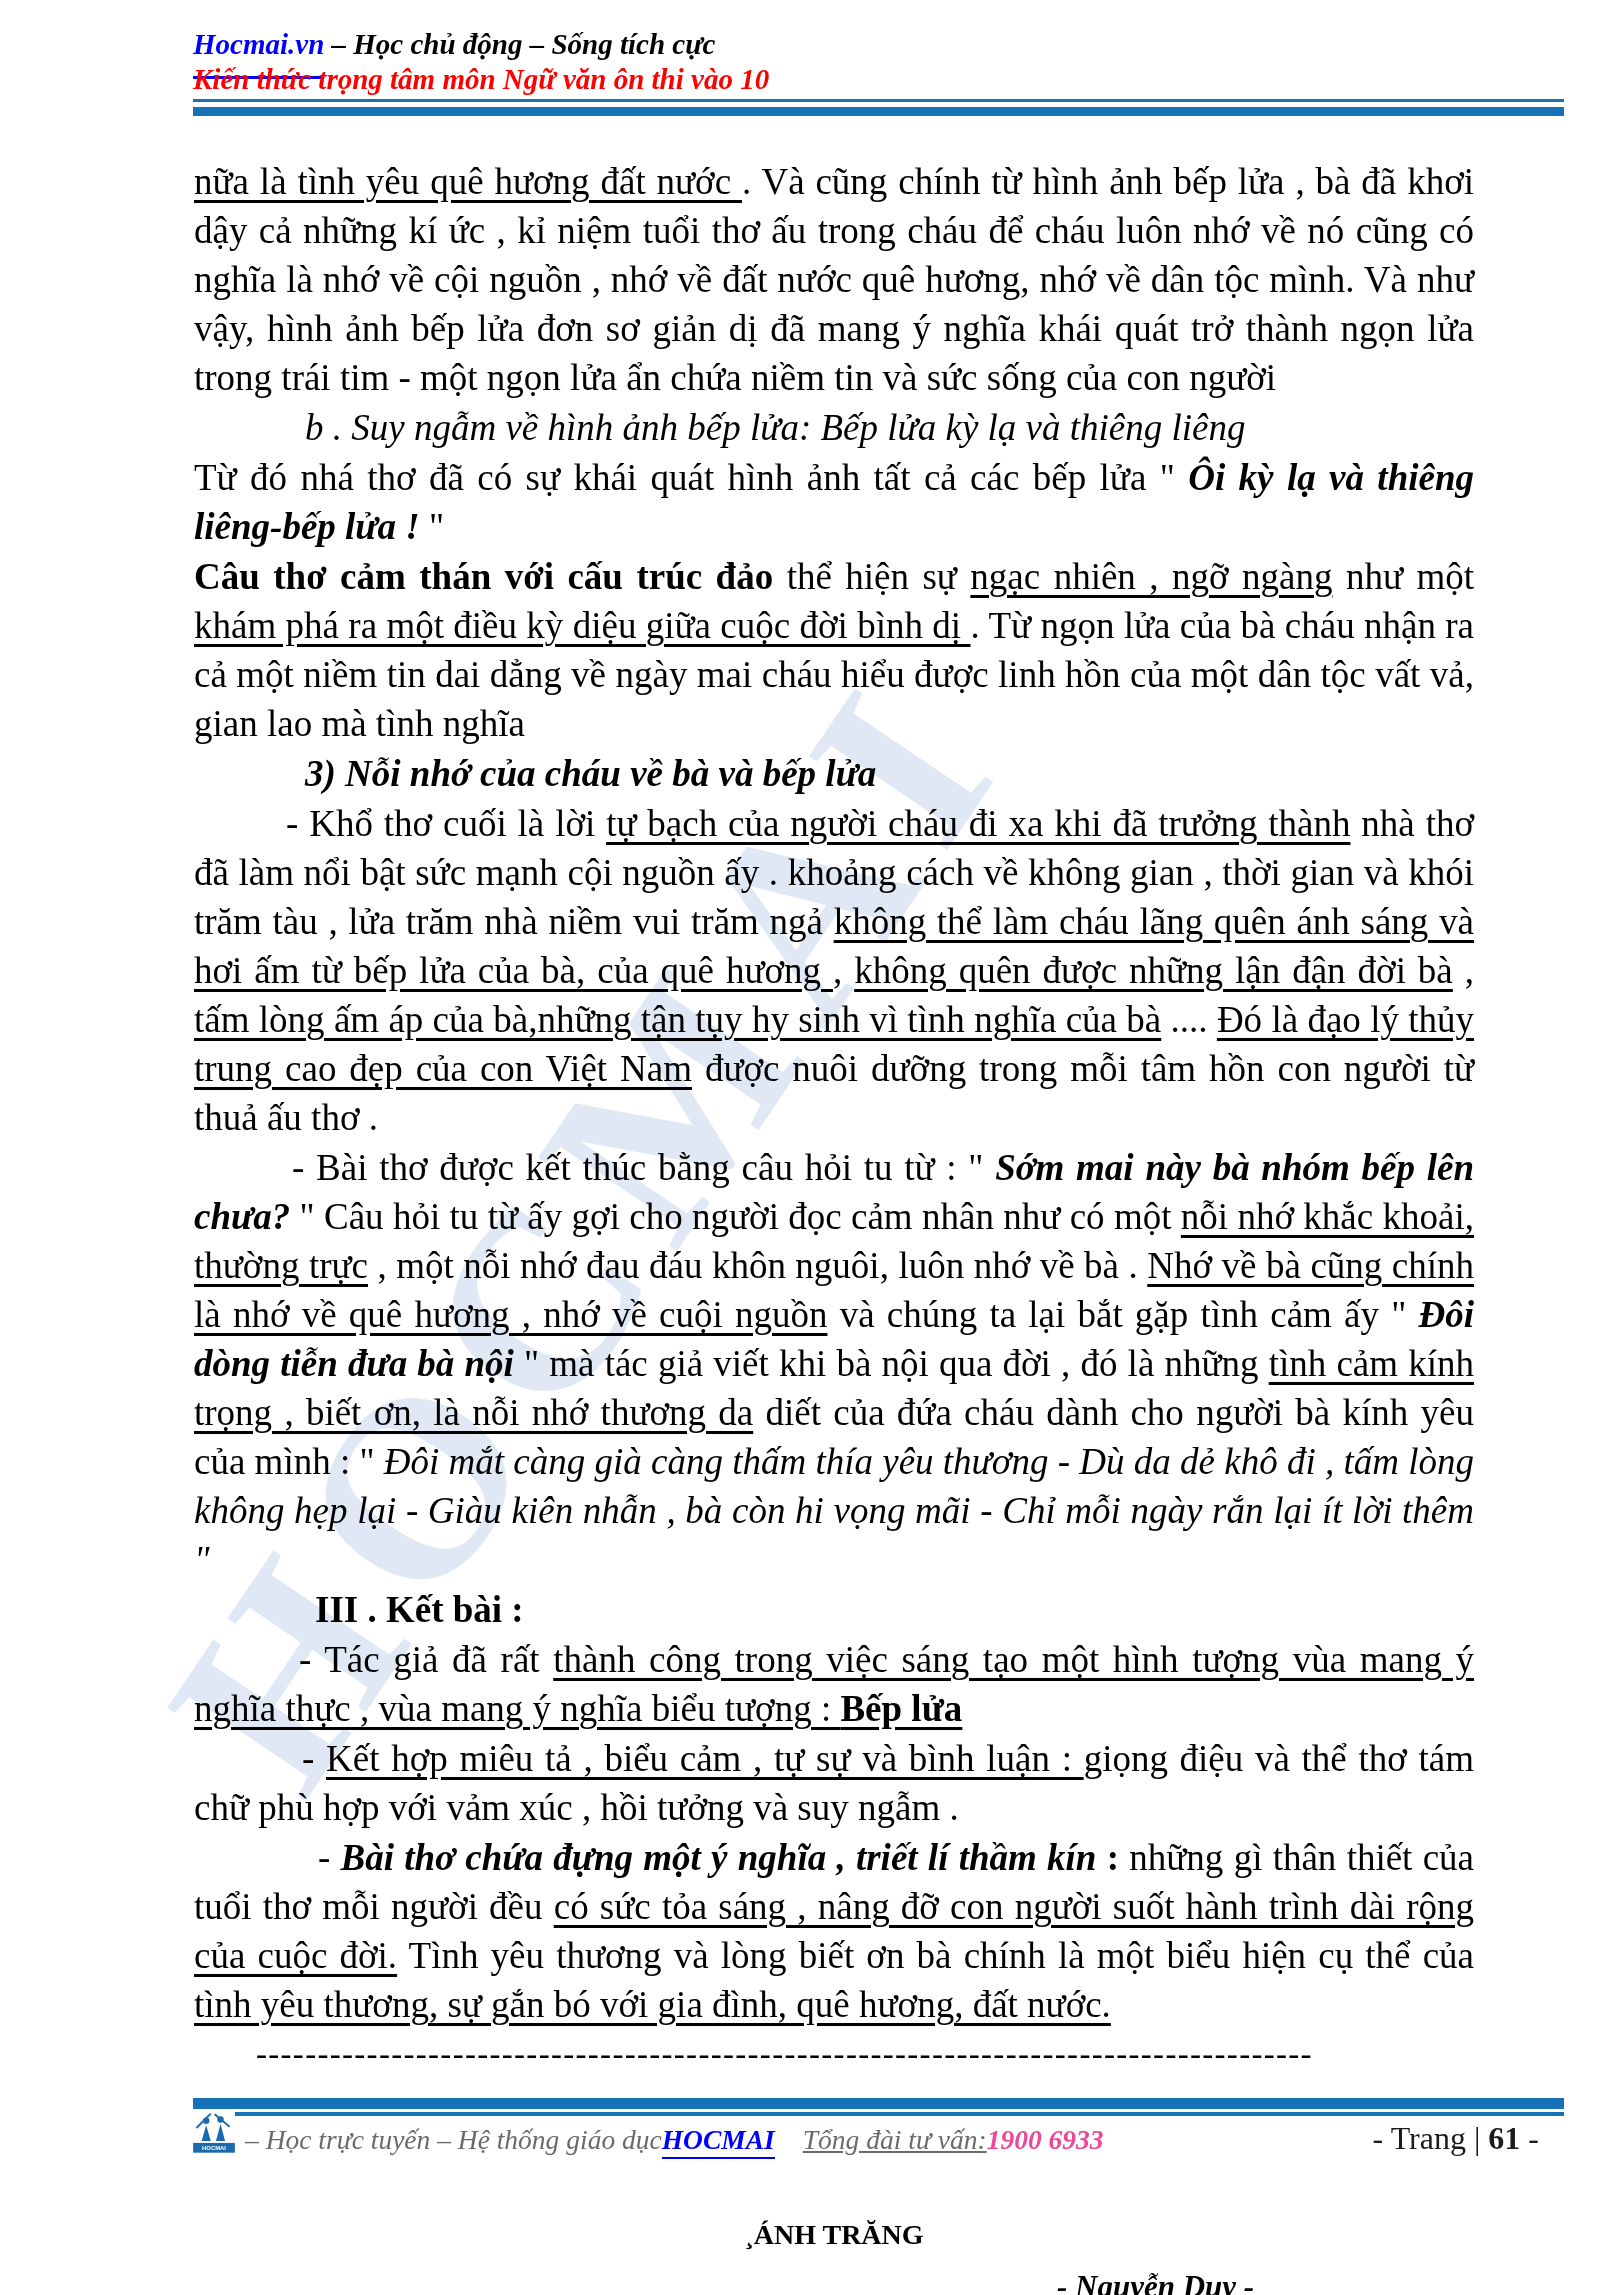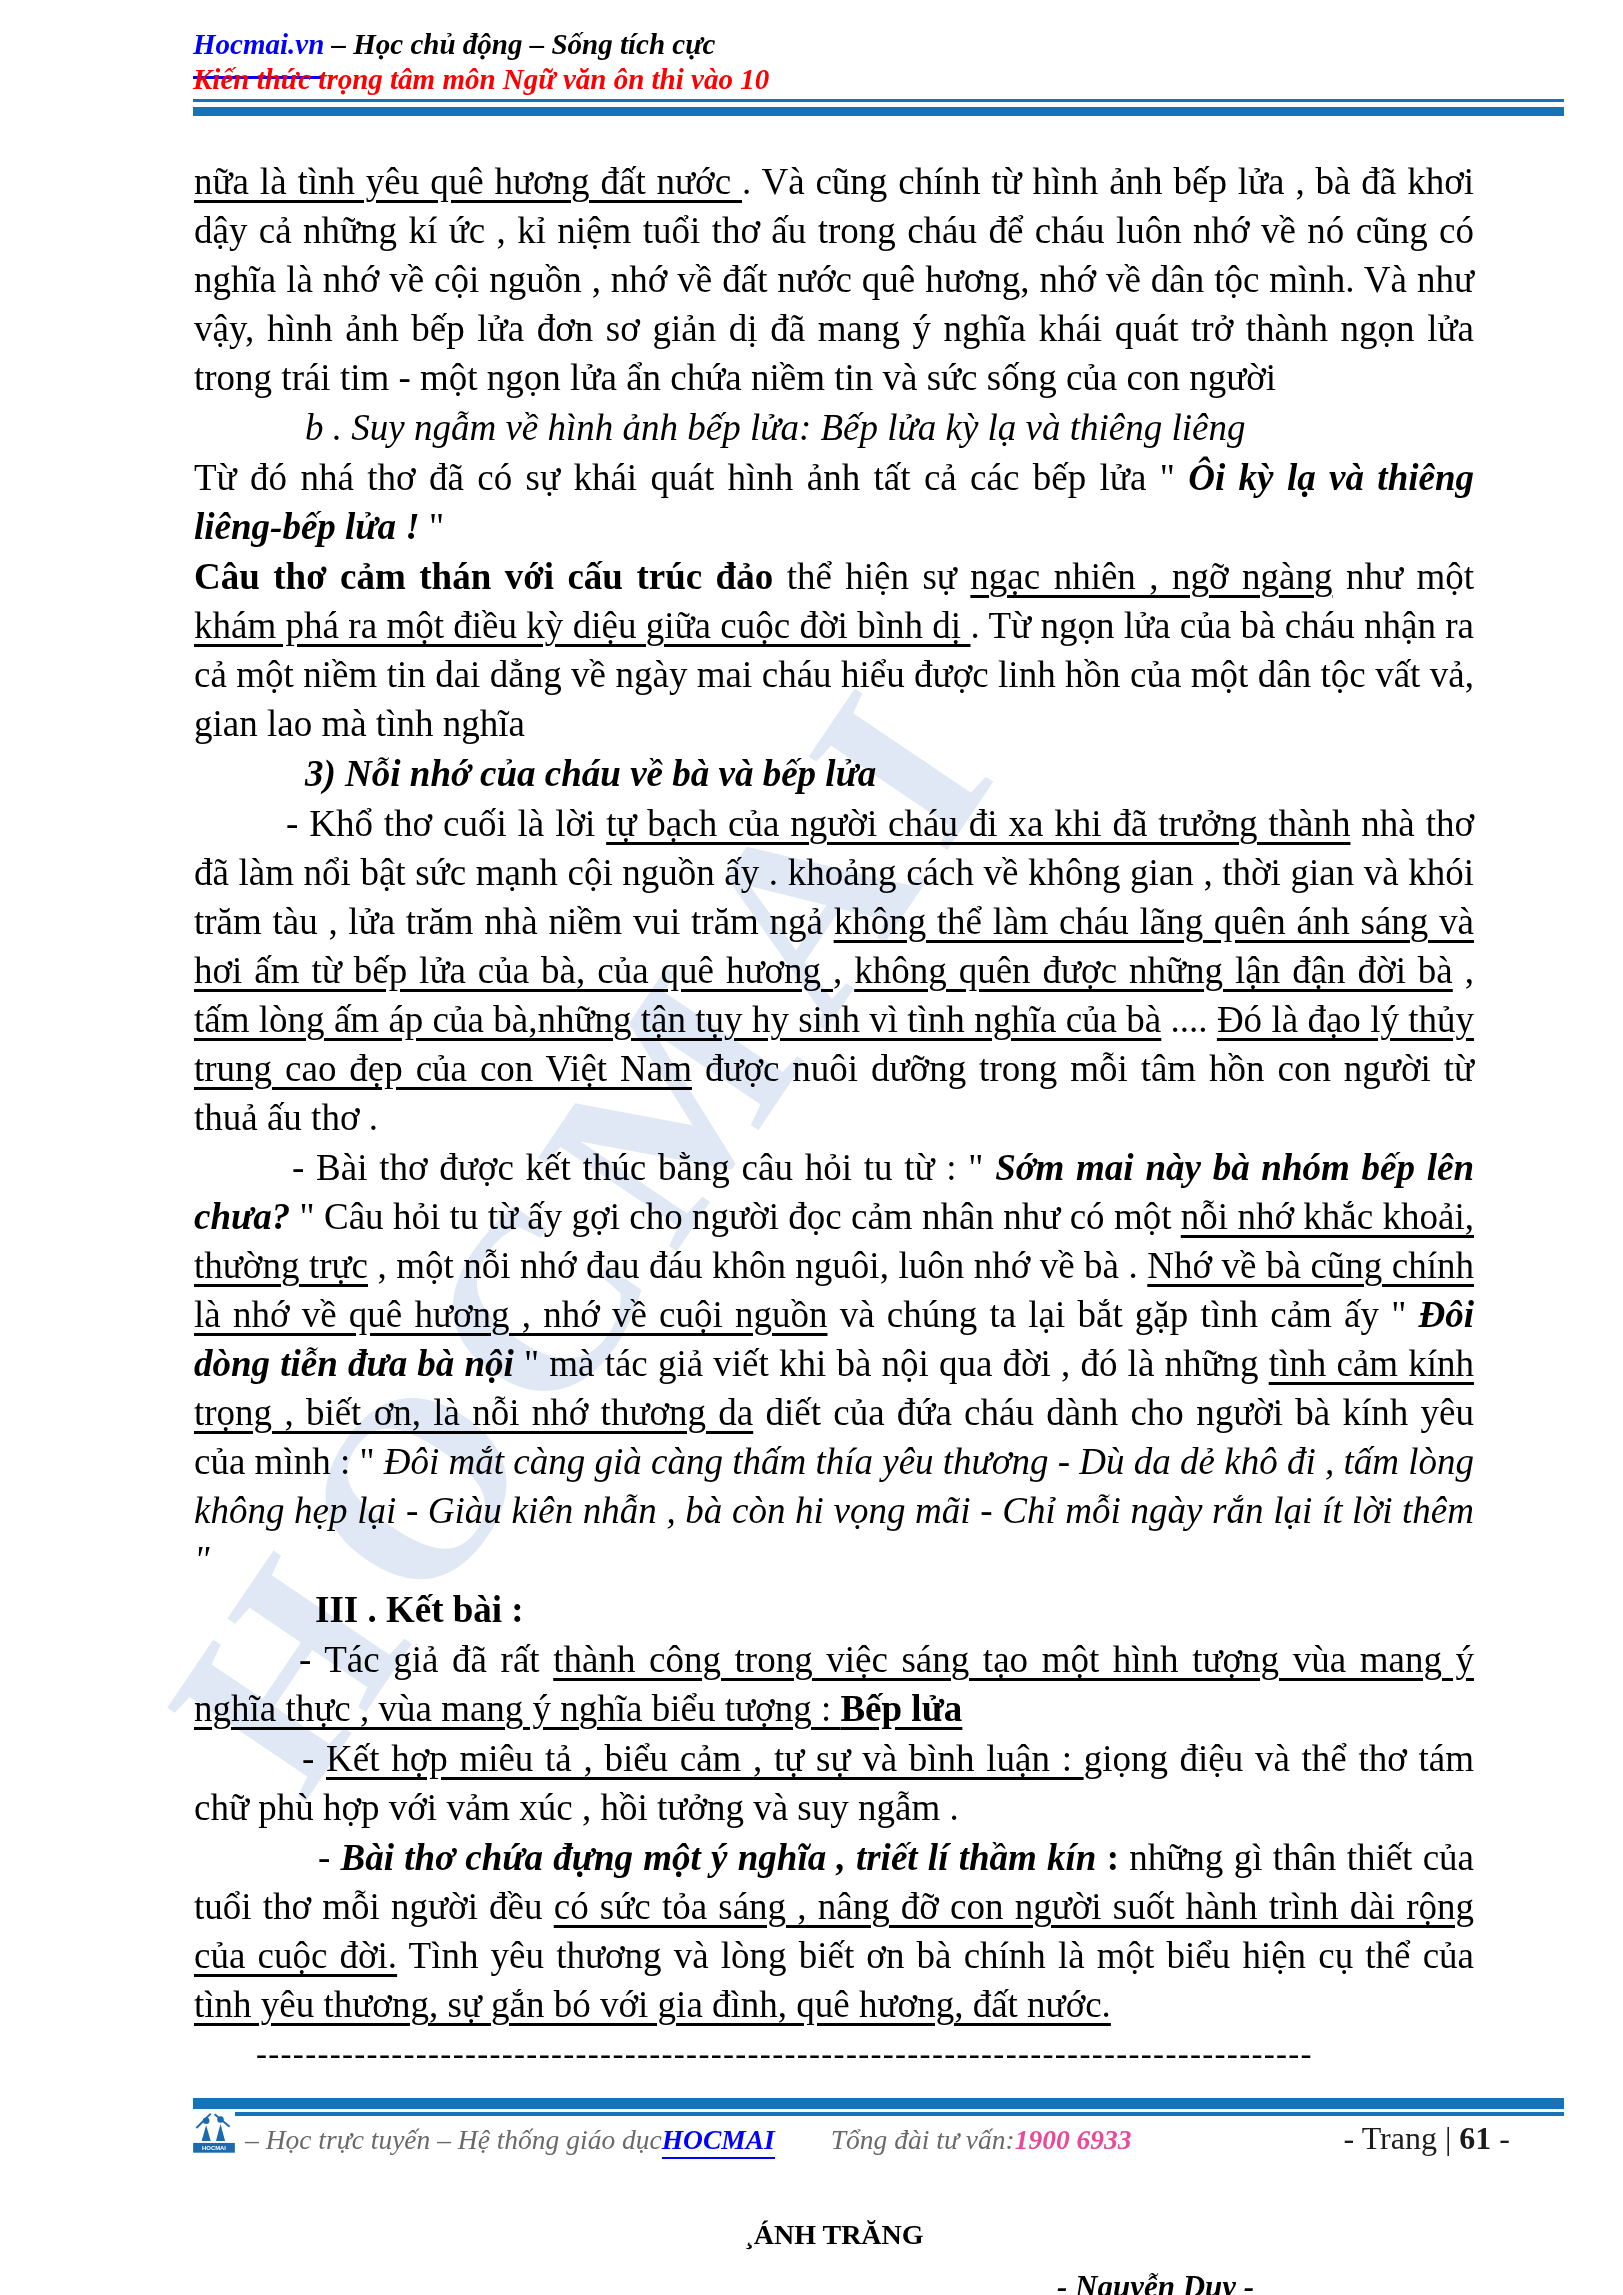--- a/index.html
+++ b/index.html
@@ -39,26 +39,26 @@
   
   .next-section{position:relative;z-index:1;margin:0 148px 0 193px;font-size:37px;line-height:47px;}
   .section-title{margin-top:130px;text-align:center;font-size:28px;font-weight:bold;line-height:52px;}
   .section-author{width:fit-content;margin-left:864px;font-size:31px;font-weight:bold;font-style:italic;line-height:51px;}
   
   .ftr{position:absolute;left:0;top:2098px;right:0;z-index:2;}
   .ftr-bar-thick{position:absolute;top:0;left:193px;width:1371px;height:10.5px;background:#1673b8;}
   .ftr-bar-thin{position:absolute;top:14.4px;left:193px;width:1371px;height:3.3px;background:#1673b8;}
   .ftr-logo{position:absolute;top:13px;left:193px;width:42px;height:43px;background:#fff;}
   .ftr-row{
-    position:absolute;top:22px;left:245px;right:113px;
+    position:absolute;top:22px;left:245px;right:84px;
     display:flex;align-items:baseline;
     font-size:27.5px;font-style:italic;color:#6a6a6a;white-space:nowrap;
   }
   .ftr-link{color:#0000ff;font-weight:bold;border-bottom:2.6px solid #0000ff;padding-bottom:1.3px;cursor:pointer;}
-  .ftr-hotline{margin-left:56px;}
+  .ftr-hotline{margin-left:28px;text-decoration:underline;}
   .ftr-hot-num{font-weight:bold;color:#ec4899;}
   .ftr-page{margin-left:auto;font-style:normal;color:#1c1c1c;font-size:32px;}
   .ftr-page b{font-weight:bold;}
 </style>
 </head>
 <body>
 
 <div class="page">
 
   <div class="watermark">HOCMAI</div>

